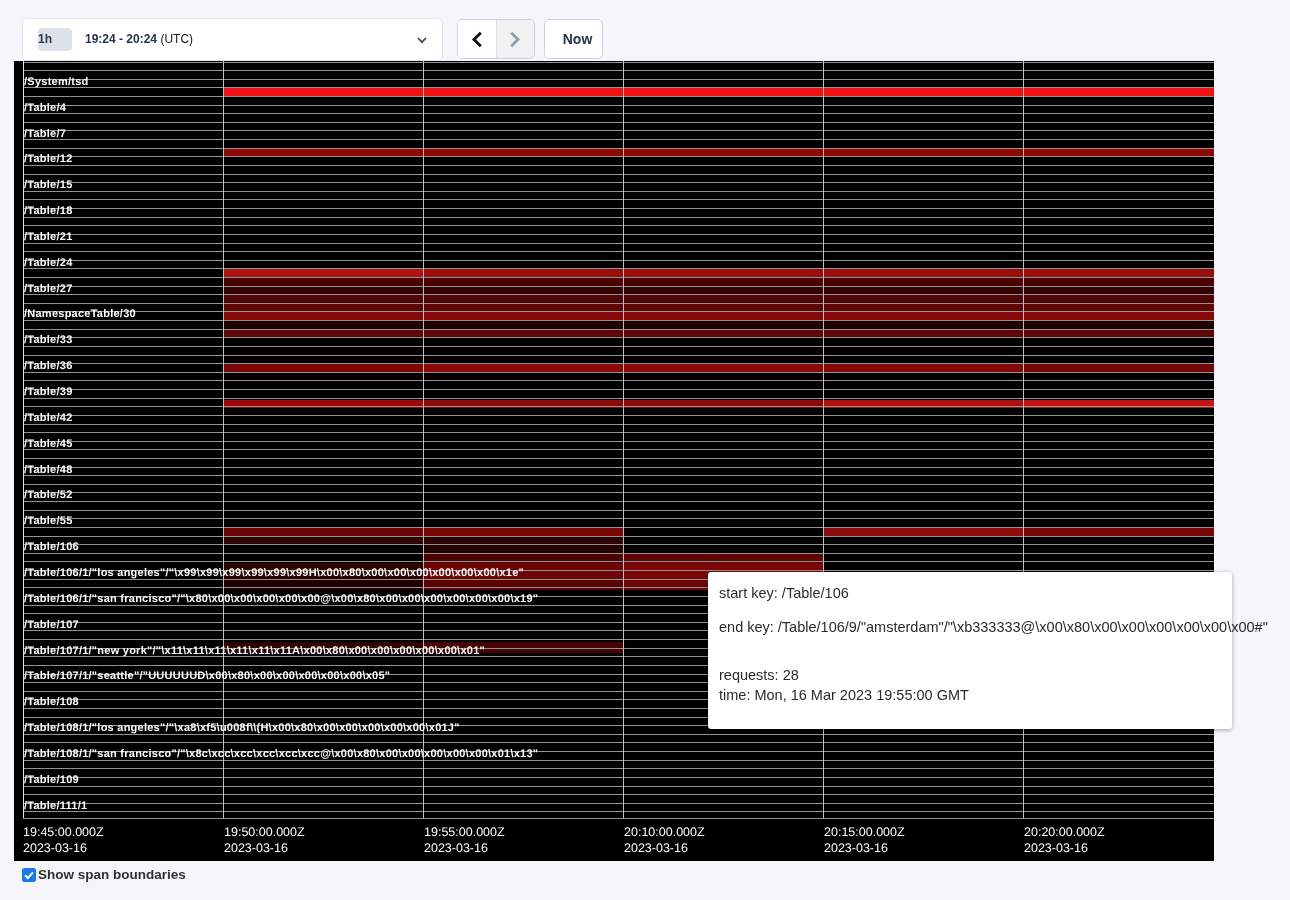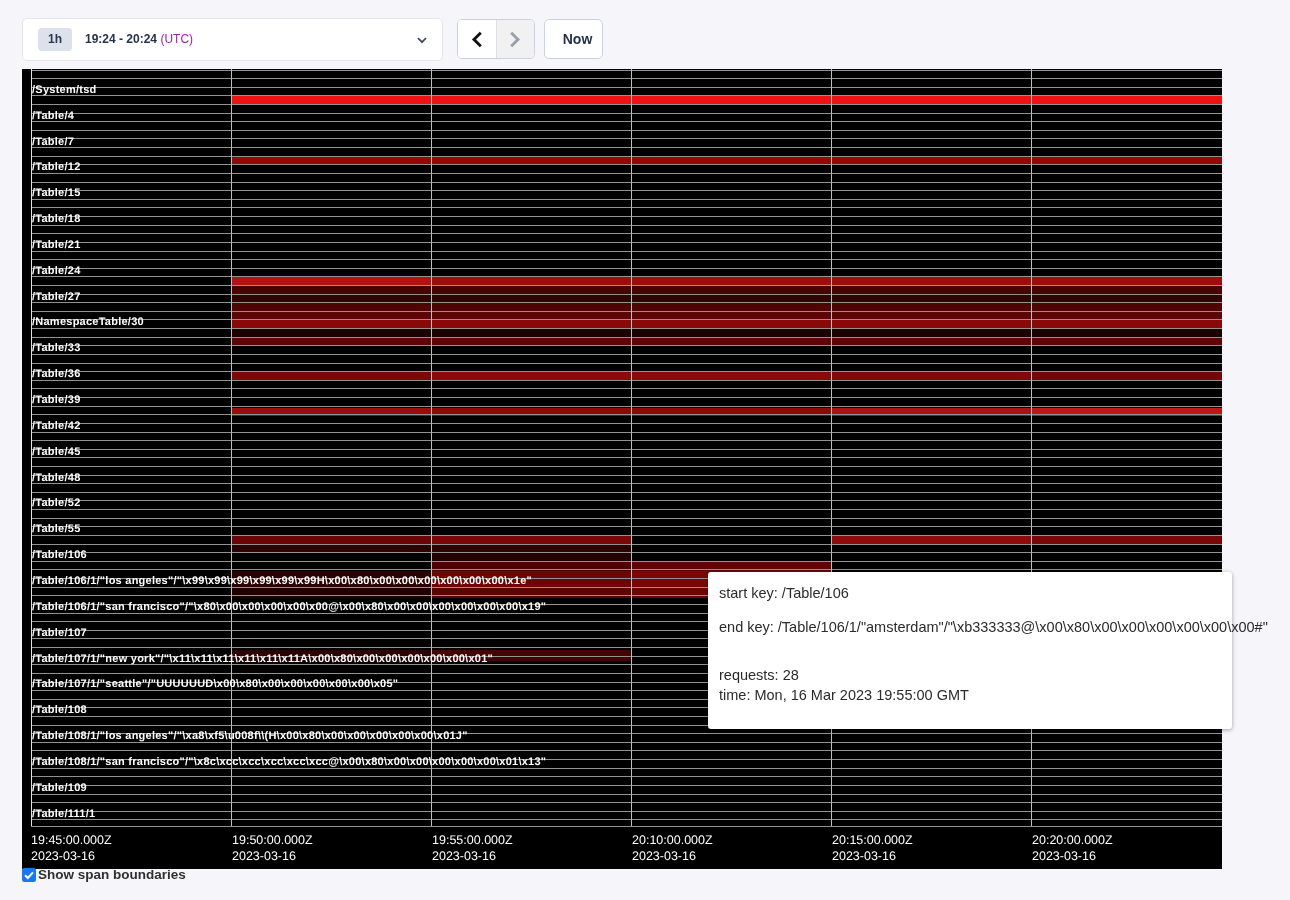--- a/index.html
+++ b/index.html
@@ -1,33 +1,33 @@
 <!DOCTYPE html>
 <html><head>
 <meta charset="utf-8">
 <style>
 * { margin:0; padding:0; box-sizing:border-box; }
 html,body { width:1290px; height:900px; background:#f5f5fa; font-family:"Liberation Sans", sans-serif; overflow:hidden; }
 #topbar { position:absolute; left:0; top:0; width:1290px; height:61px; filter:opacity(0.999); }
 #selbox { position:absolute; left:22px; top:18px; width:421px; height:43px; background:#fff;
   border:1px solid #e3e5ec; border-radius:5px; }
 #badge { position:absolute; left:15px; top:9px; width:34px; height:23px; background:#dde1ec;
-  border-radius:4px; color:#2c3850; font-size:12px; font-weight:bold; text-align:center; line-height:23px; }
+  border-radius:4px; color:#2c3850; font-size:12px; font-weight:bold; text-align:left; line-height:23px; }
 #seltext { position:absolute; left:62px; top:0; line-height:41px; font-size:12px; font-weight:bold; color:#26334d; }
-#seltext .utc { font-weight:normal; color:#a21caf; }
+#seltext .utc { font-weight:normal; color:#0f172a; }
 #selchev { position:absolute; right:14px; top:15px; }
 #btngroup { position:absolute; left:457px; top:19px; width:78px; height:40px;
   border:1px solid #c9d1e4; border-radius:5px; background:#fff; overflow:hidden; display:flex; }
 #btnprev { width:38.5px; height:100%; background:#fff; border-right:1px solid #dcdfe8;
   display:flex; align-items:center; justify-content:center; }
 #btnnext { flex:1; background:#f1f1f1; display:flex; align-items:center; justify-content:center; }
 #btnnow { position:absolute; left:544px; top:19px; width:59px; height:40px; background:#fff;
   border:1px solid #c9d1e4; border-radius:5px; color:#26334d; font-size:14px; font-weight:bold;
   text-align:center; line-height:38px;padding-left:8px; }
-#canvas { position:absolute; left:22px; top:61px; width:1200px; height:800px; background:#000; filter:opacity(0.999);margin-top:8px; }
+#canvas { position:absolute; left:14px; top:61px; width:1200px; height:800px; background:#000; filter:opacity(0.999); }
 .rowlab { fill:#fff; font-size:11px; letter-spacing:0.25px; font-weight:600; font-family:"Liberation Sans", sans-serif; text-rendering:geometricPrecision; -webkit-font-smoothing:antialiased; }
 .axlab  { fill:#fff; font-size:12.5px; font-family:"Liberation Sans", sans-serif; text-rendering:geometricPrecision; -webkit-font-smoothing:antialiased; }
 #tooltip { position:absolute; left:708px; top:539px; width:524px; height:157px; background:#fff;
   border-radius:3px; box-shadow:0 1px 4px rgba(0,0,0,0.35); font-size:14.5px; color:#2b2b2b; filter:opacity(0.999);margin-top:33px; }
 #tooltip div { position:absolute; left:11px; white-space:nowrap; }
 #cbrow { position:absolute; left:22px; top:867px; height:15px; display:flex; align-items:center; filter:opacity(0.999); }
 #cbox { width:14px; height:14px; background:#1778f2; border-radius:2.5px; margin-right:2px; }
 #cbrow span { font-size:13.5px; color:#303030;font-weight:bold; }
 </style>
 </head>
@@ -236,21 +236,21 @@
 <text x="610" y="791" class="axlab">2023-03-16</text>
 <text x="810" y="775" class="axlab">20:15:00.000Z</text>
 <text x="810" y="791" class="axlab">2023-03-16</text>
 <text x="1010" y="775" class="axlab">20:20:00.000Z</text>
 <text x="1010" y="791" class="axlab">2023-03-16</text>
 </g>
 </svg>
 </div>
 <div id="tooltip">
   <div style="top:13px">start key: /Table/106</div>
-  <div style="top:47px">end key: /Table/106/1/"amsterdam"/"\xb333333@\x00\x80\x00\x00\x00\x00\x00\x00#"</div>
+  <div style="top:47px">end key: /Table/106/9/"amsterdam"/"\xb333333@\x00\x80\x00\x00\x00\x00\x00\x00#"</div>
   <div style="top:95px">requests: 28</div>
   <div style="top:115px">time: Mon, 16 Mar 2023 19:55:00 GMT</div>
 </div>
 <div id="cbrow">
     <div id="cbox"><svg width="14" height="14" viewBox="0 0 14 14">
         <path d="M3 7.2 L5.8 10 L11 4.4" fill="none" stroke="#fff" stroke-width="2"></path>
       </svg></div>
     <span>Show span boundaries</span>
   </div>
 

